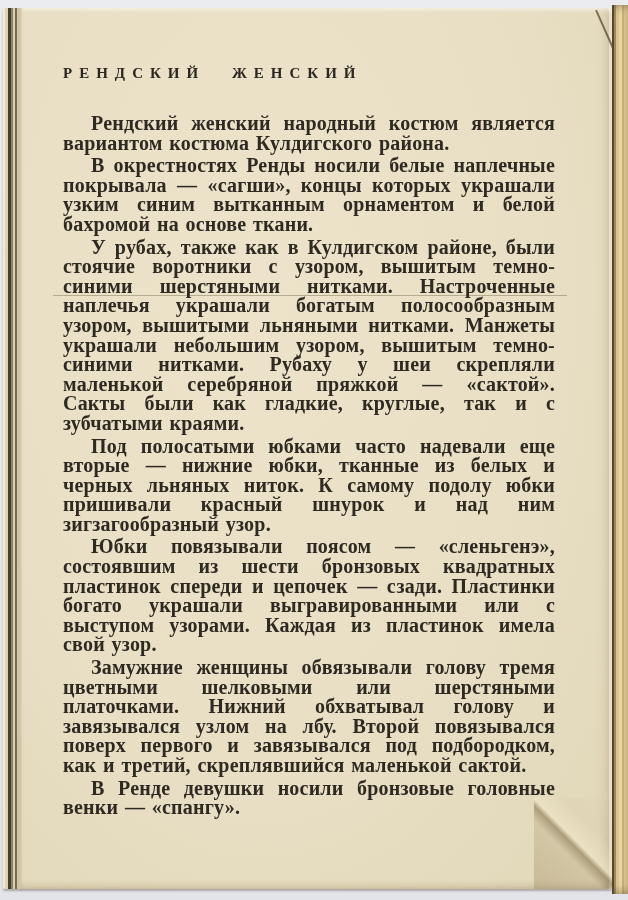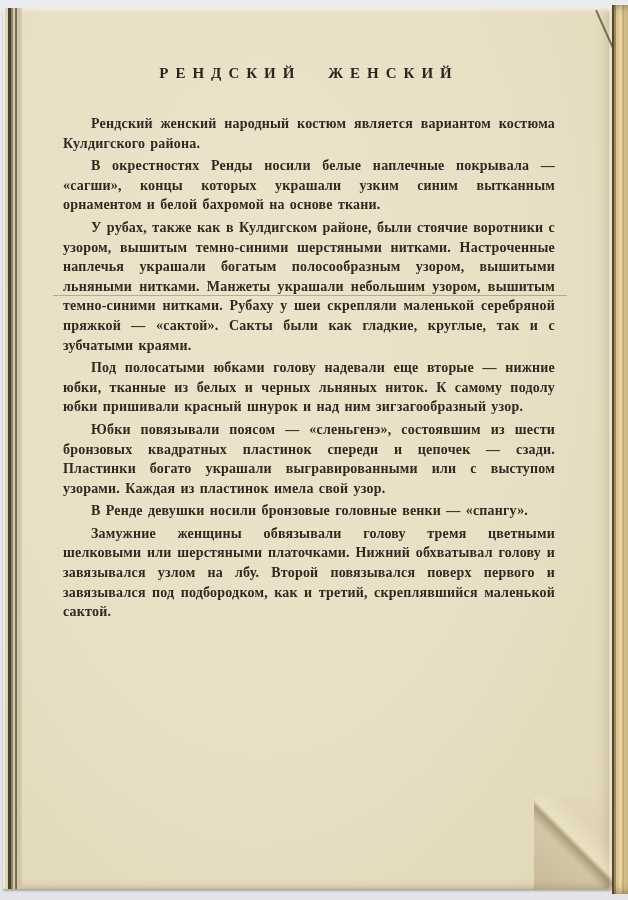--- a/index.html
+++ b/index.html
@@ -73,29 +73,28 @@
       rgba(140,115,70,.04) 72%,
       rgba(140,115,70,0) 100%);
     border-radius:0 0 3px 0;
   }
   
   .content{
     position:absolute;left:60px;top:0;width:492px;color:#2e2a22;
   }
   .title{
     margin:55px 0 0 0;
-    text-align:center;
     font-size:15px;line-height:20px;font-weight:700;
     letter-spacing:7px;word-spacing:16px;
     color:#2b2720;
   }
   .title span{display:block;white-space:nowrap;}
   .content p{
     margin:0 0 3px 0;
-    font-size:14px;line-height:19.6px;font-weight:700;
+    font-size:20px;line-height:19.6px;font-weight:700;
     text-align:justify;text-indent:28px;
     word-spacing:1.5px;letter-spacing:.2px;
     color:#2e2a22;
   }
   .content p:nth-of-type(1){margin-top:31px;}
 </style>
 </head>
 <body>
 
 <div class="scan">
@@ -104,22 +103,22 @@
     <div class="crack"></div>
     <div class="scratch"></div>
 
     <div class="content">
       <h1 class="title">
         <span>РЕНДСКИЙ ЖЕНСКИЙ</span>
       </h1>
       <p>Рендский женский народный костюм является вариантом костюма Кулдигского района.</p>
       <p>В окрестностях Ренды носили белые наплечные покры­вала — «сагши», концы которых украшали узким синим вытканным орнаментом и белой бахромой на основе ткани.</p>
       <p>У рубах, также как в Кулдигском районе, были стоячие воротники с узором, вышитым темно-синими шерстяными нитками. Настроченные наплечья украшали богатым полосо­образным узором, вышитыми льняными нитками. Манжеты украшали небольшим узором, вышитым темно-синими нит­ками. Рубаху у шеи скрепляли маленькой серебряной пряж­кой — «сактой». Сакты были как гладкие, круглые, так и с зубчатыми краями.</p>
-      <p>Под полосатыми юбками голову надевали еще вторые — нижние юбки, тканные из белых и черных льняных ниток. К самому подолу юбки пришивали красный шнурок и над ним зигзагообразный узор.</p>
+      <p>Под полосатыми юбками часто надевали еще вторые — нижние юбки, тканные из белых и черных льняных ниток. К самому подолу юбки пришивали красный шнурок и над ним зигзагообразный узор.</p>
       <p>Юбки повязывали поясом — «сленьгенэ», состоявшим из шести бронзовых квадратных пластинок спереди и цепо­чек — сзади. Пластинки богато украшали выгравирован­ными или с выступом узорами. Каждая из пластинок имела свой узор.</p>
+      <p>Замужние женщины обвязывали голову тремя цветными шелковыми или шерстяными платочками. Нижний обхваты­вал голову и завязывался узлом на лбу. Второй повязы­вался поверх первого и завязывался под подбородком, как и третий, скреплявшийся маленькой сактой.</p>
       <p>В Ренде девушки носили бронзовые головные венки — «спангу».</p>
-      <p>Замужние женщины обвязывали голову тремя цветными шелковыми или шерстяными платочками. Нижний обхваты­вал голову и завязывался узлом на лбу. Второй повязы­вался поверх первого и завязывался под подбородком, как и третий, скреплявшийся маленькой сактой.</p>
     </div>
 
     <div class="fold"></div>
   </div>
   <div class="edge-right"></div>
 </div>
 
 </body></html>

